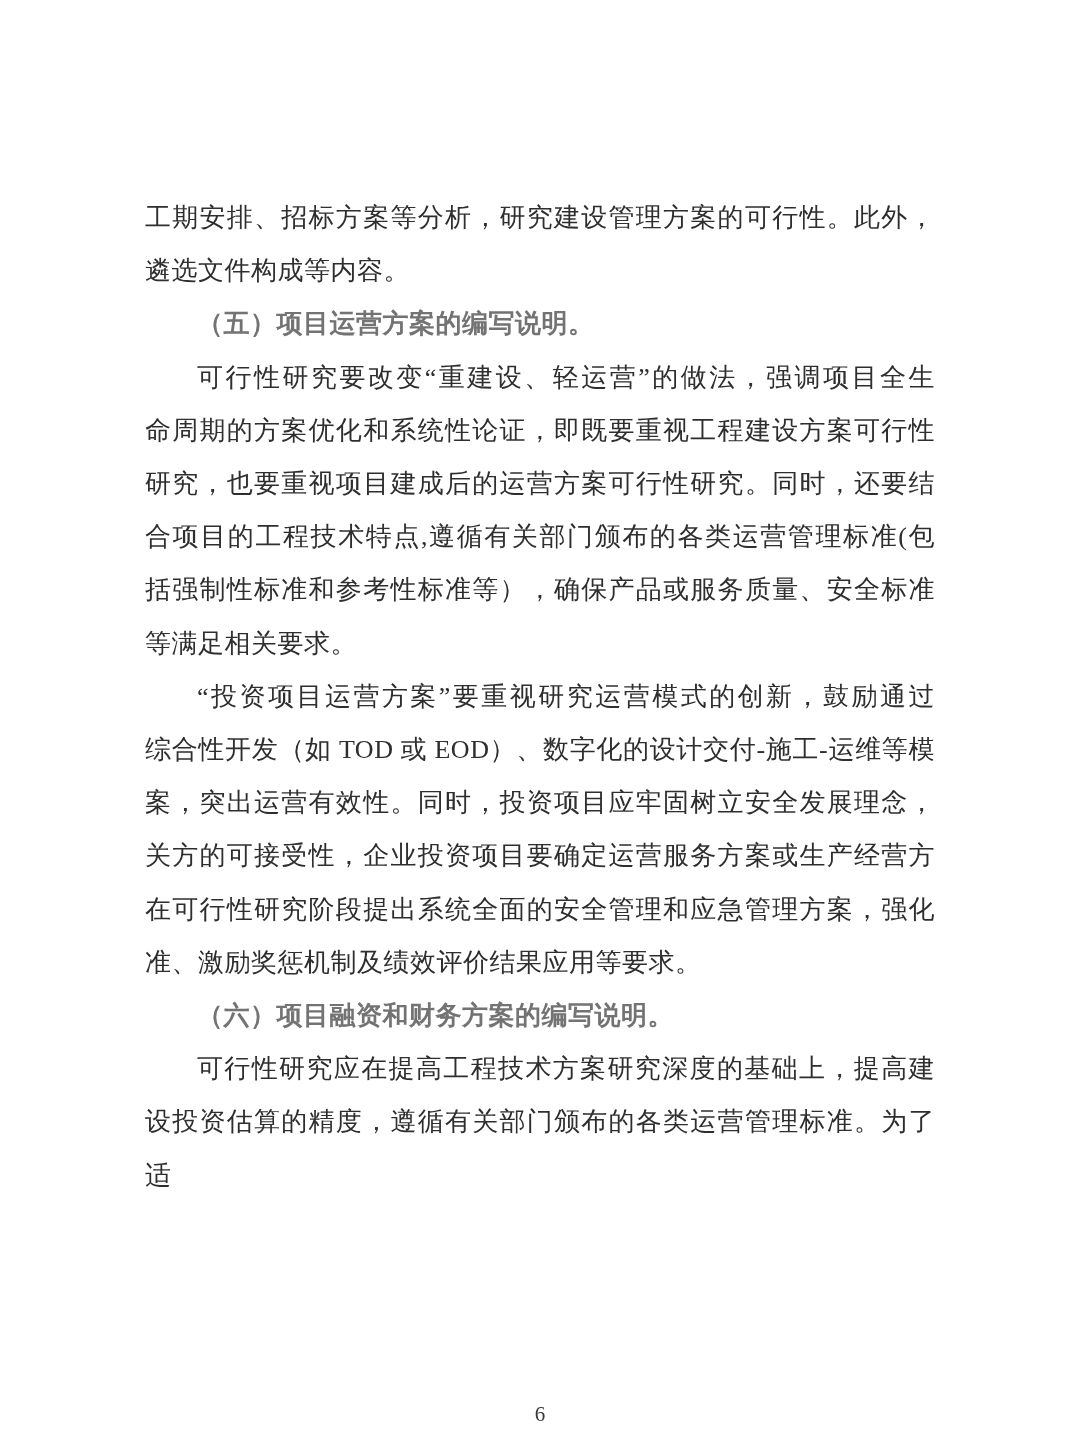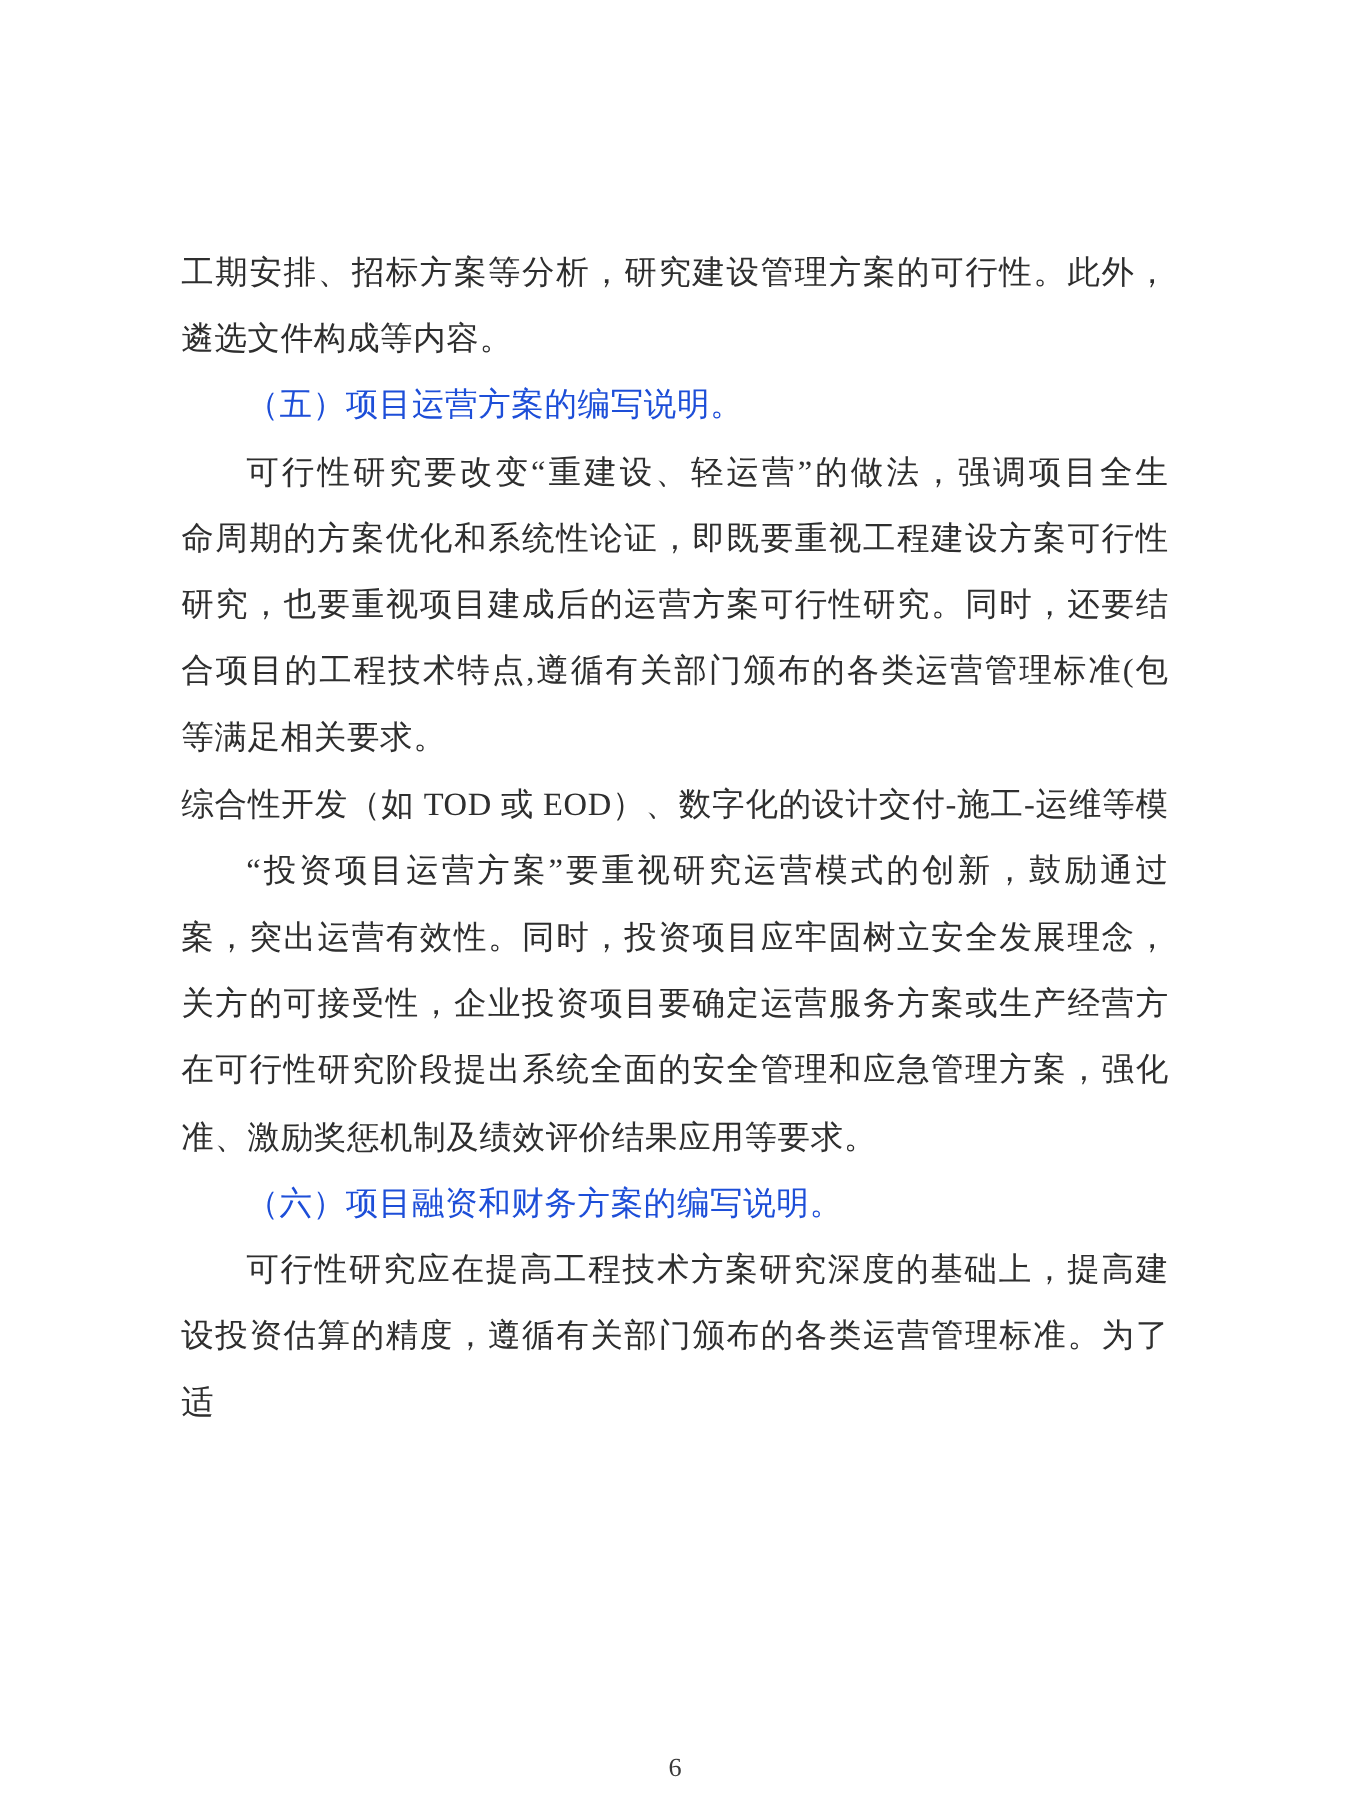--- a/index.html
+++ b/index.html
@@ -34,22 +34,22 @@
   
   .line.fill {
     text-align: justify;
     text-align-last: justify;
     text-justify: inter-character;
   }
   .line.indent {
     text-indent: 2em;
   }
   .block.heading .line {
-    font-weight: normal;
-    color: #1d4ed8;
+    font-weight: bold;
+    color: #737373;
   }
   .footer {
     position: absolute;
     left: 0;
     top: 1402px;
     width: 1080px;
     text-align: center;
   }
   .page-number {
     font-size: 21px;
@@ -67,25 +67,26 @@
         <div class="line">遴选文件构成等内容。</div>
       </div>
       <div class="block heading">
         <div class="line indent">（五）项目运营方案的编写说明。</div>
       </div>
       <div class="block paragraph">
         <div class="line fill indent">可行性研究要改变“重建设、轻运营”的做法，强调项目全生</div>
         <div class="line fill">命周期的方案优化和系统性论证，即既要重视工程建设方案可行性</div>
         <div class="line fill">研究，也要重视项目建成后的运营方案可行性研究。同时，还要结</div>
         <div class="line fill">合项目的工程技术特点,遵循有关部门颁布的各类运营管理标准(包</div>
+        <div class="line fill">括强制性标准和参考性标准等），确保产品或服务质量、安全标准</div>
         <div class="line">等满足相关要求。</div>
       </div>
       <div class="block paragraph">
+        <div class="line fill indent">“投资项目运营方案”要重视研究运营模式的创新，鼓励通过</div>
         <div class="line fill">综合性开发（如 TOD 或 EOD）、数字化的设计交付-施工-运维等模</div>
-        <div class="line fill indent">“投资项目运营方案”要重视研究运营模式的创新，鼓励通过</div>
         <div class="line fill">案，突出运营有效性。同时，投资项目应牢固树立安全发展理念，</div>
         <div class="line fill">关方的可接受性，企业投资项目要确定运营服务方案或生产经营方</div>
         <div class="line fill">在可行性研究阶段提出系统全面的安全管理和应急管理方案，强化</div>
         <div class="line">准、激励奖惩机制及绩效评价结果应用等要求。</div>
       </div>
       <div class="block heading">
         <div class="line indent">（六）项目融资和财务方案的编写说明。</div>
       </div>
       <div class="block paragraph">
         <div class="line fill indent">可行性研究应在提高工程技术方案研究深度的基础上，提高建</div>

